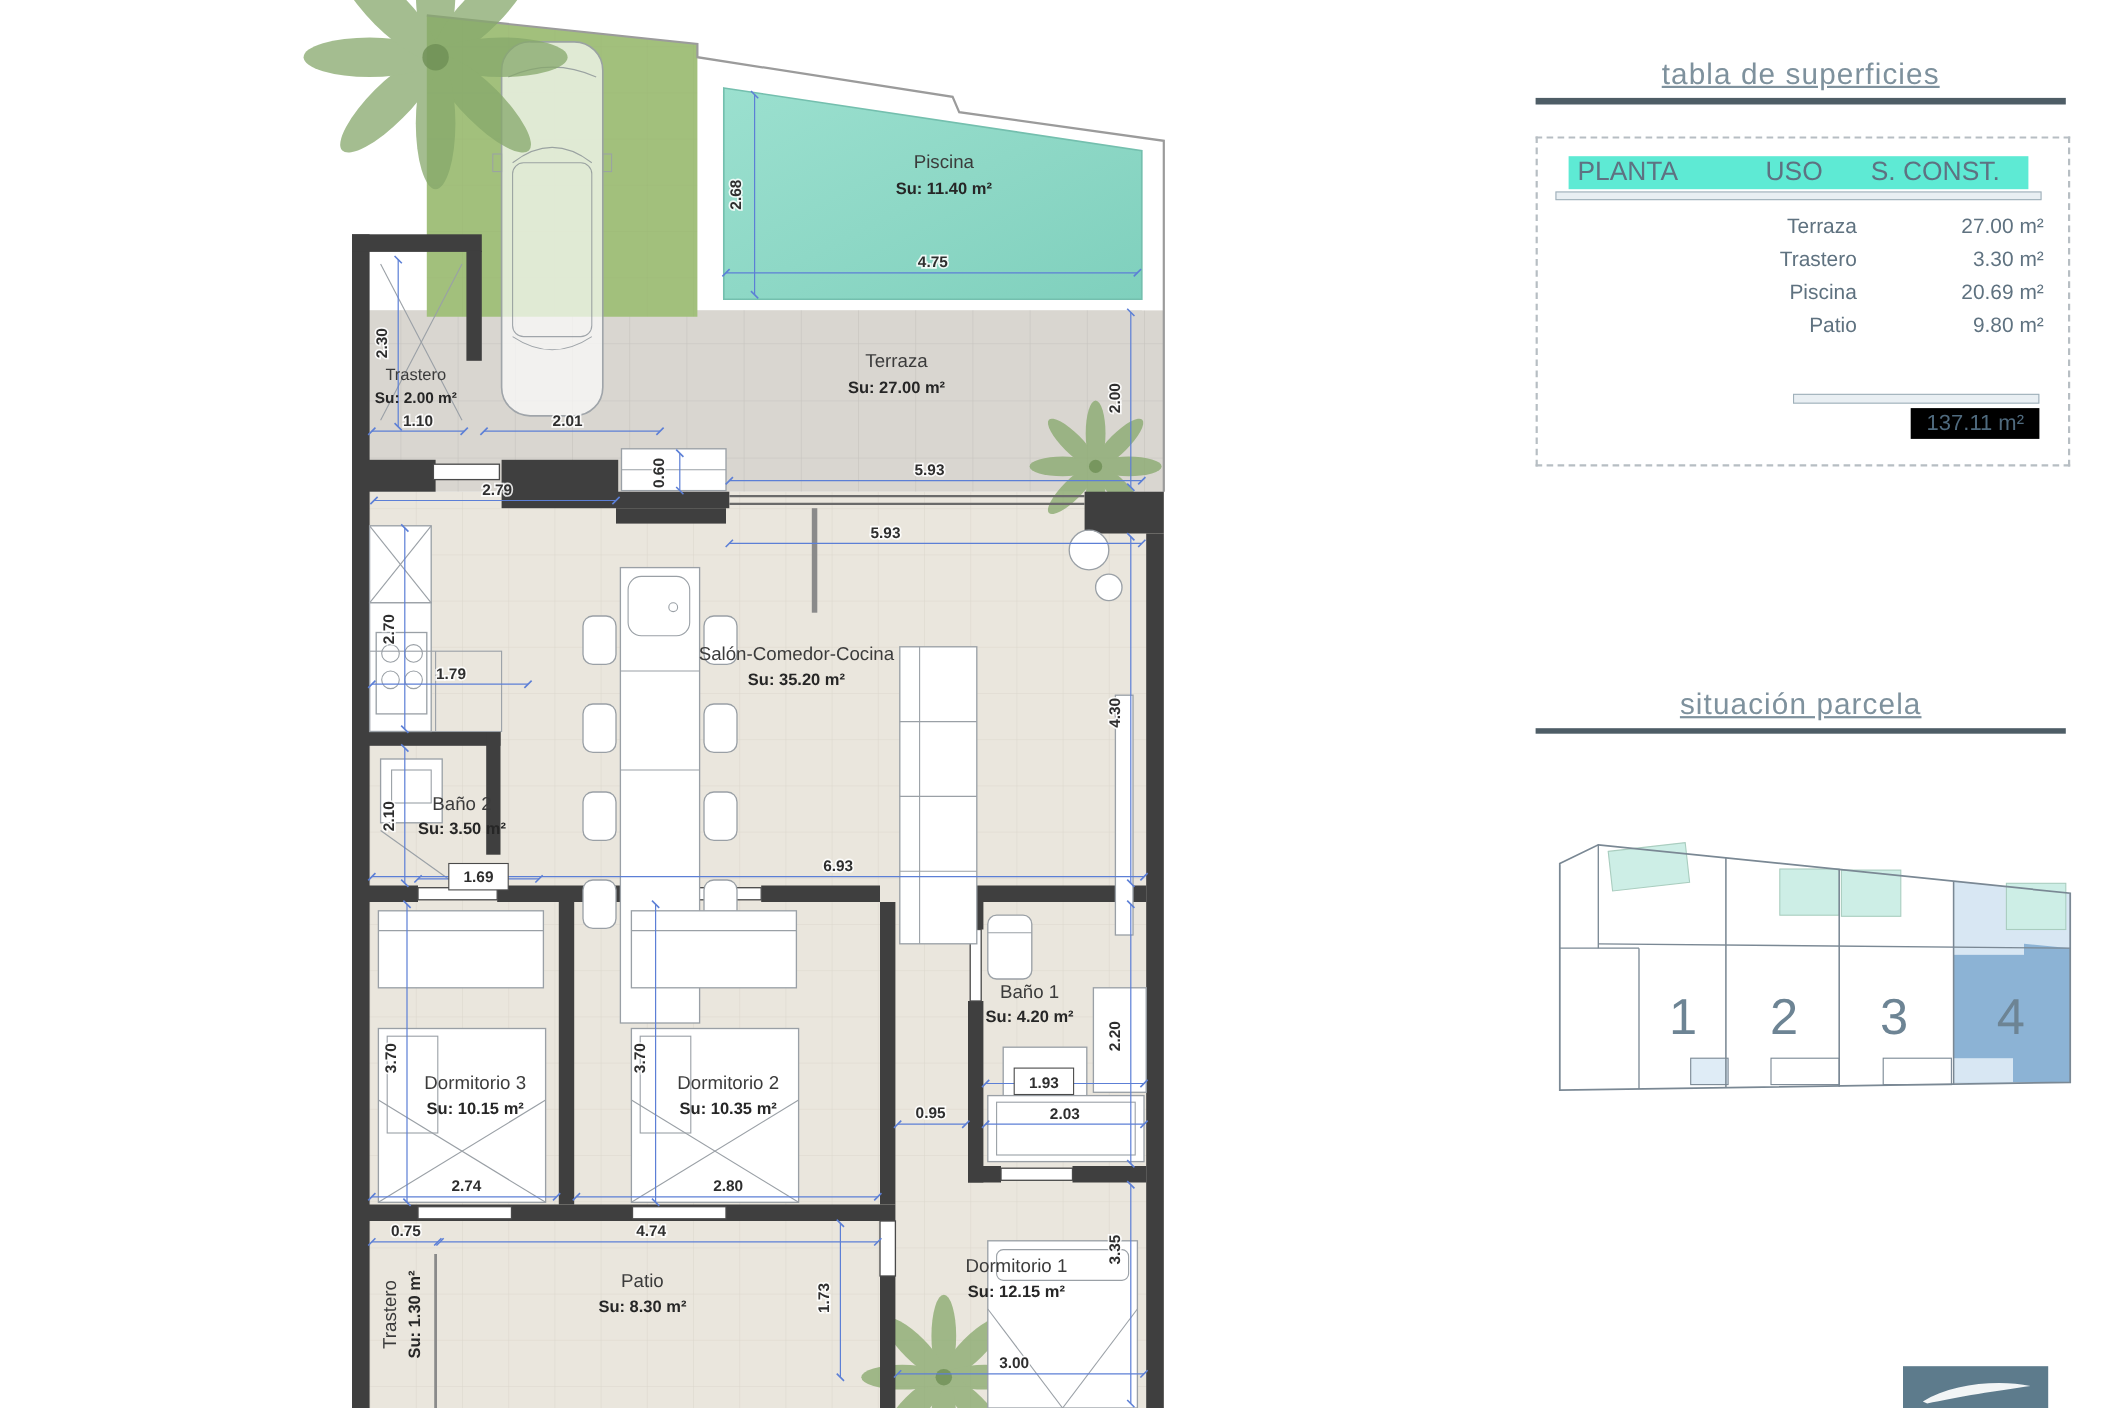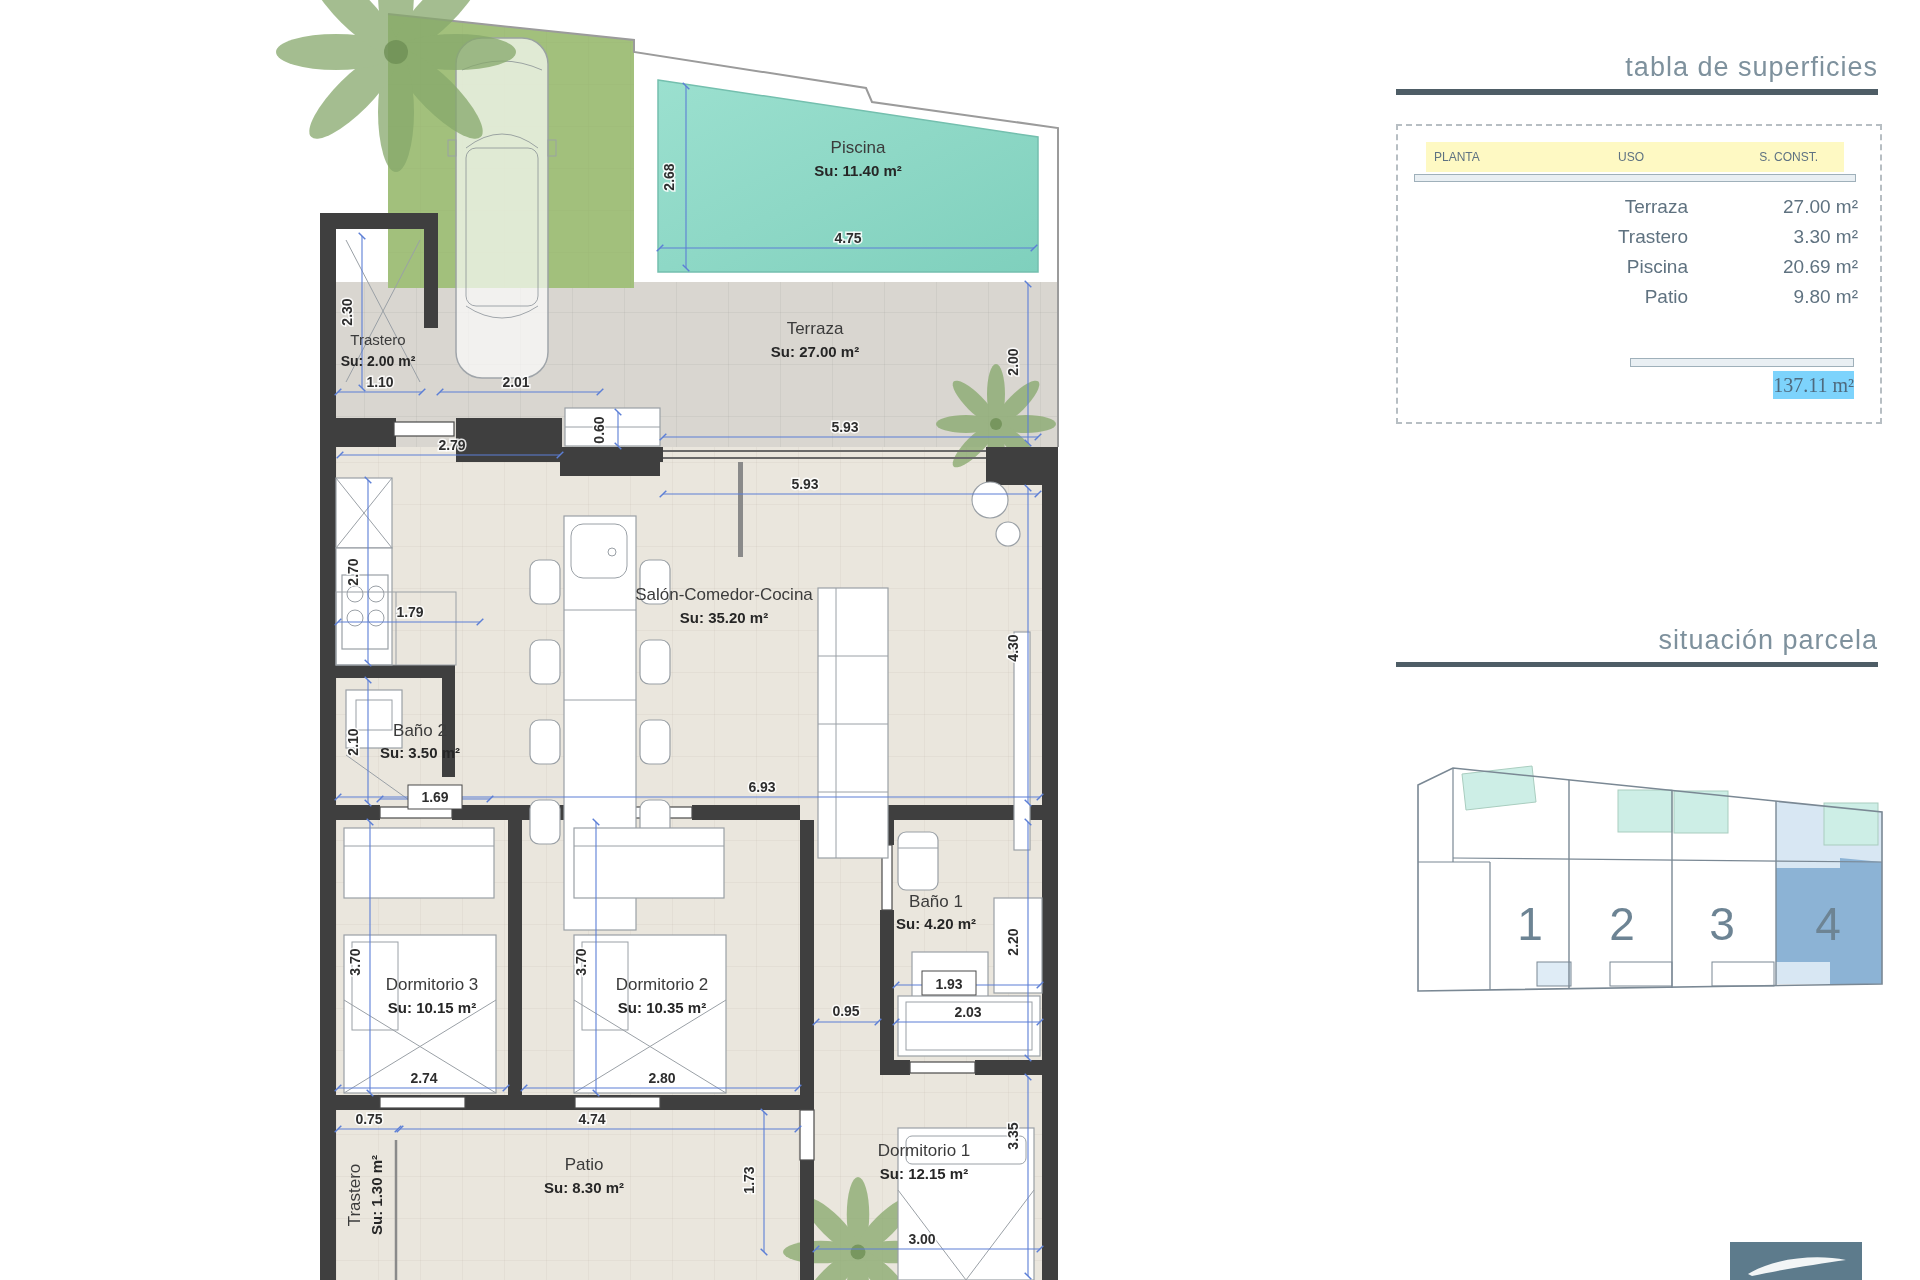--- a/index.html
+++ b/index.html
@@ -1,36 +1,36 @@
 <!DOCTYPE html>
 <html><head>
 <meta charset="utf-8">
 <style>
   html,body{margin:0;padding:0;background:#ffffff;}
   body{width:1920px;height:1280px;position:relative;overflow:hidden;
        font-family:"Liberation Sans", sans-serif;}
   .abs{position:absolute;}
 
   
-  .panel-title{font-size:27px;letter-spacing:1px;color:#7e919d;text-align:right;font-weight:400;}
+  .panel-title{font-size:27px;letter-spacing:1px;color:#7e919d;text-align:center;font-weight:400;text-decoration:underline;}
   .title-bar{background:#4e5d66;height:6px;}
 
   
   .dashed-box{border:2px dashed #b7bec3;}
-  .thead{background:#fef9c3;display:flex;align-items:center;color:#5e7282;
-         font-size:12px;}
+  .thead{background:#5eead4;display:flex;align-items:center;color:#5e7282;
+         font-size:24px;}
   .thead .c1{width:132px;padding-left:8px;}
   .thead .c2{width:130px;text-align:center;}
   .thead .c3{flex:1;text-align:right;padding-right:26px;}
   .bar3d{background:#e9eff3;border:1px solid #9fb0ba;}
   .trow{display:flex;align-items:center;height:30px;font-size:19px;color:#5f7280;}
   .trow .c1{width:128px;}
   .trow .c2{width:134px;text-align:right;}
   .trow .c3{flex:1;text-align:right;}
-  .total-text{font-size:20px;color:#4f6a7e;background:#7dd3fc;padding:3px 0;font-family:Liberation Serif, serif;}
+  .total-text{font-size:20px;color:#4f6a7e;background:#000000;padding:3px 14px;}
 
   
   .unit-num{font:400 46px "Liberation Sans", sans-serif;fill:#6d8494;text-anchor:middle;}
 
   
   .wall{fill:#3f3f3f;}
   .rn{font:400 17px "Liberation Sans", sans-serif;fill:#3b3b3b;text-anchor:middle;}
   .ra{font:700 15px "Liberation Sans", sans-serif;fill:#262626;text-anchor:middle;}
   .rns{font:400 15px "Liberation Sans", sans-serif;fill:#3b3b3b;text-anchor:middle;}
   .ras{font:700 14px "Liberation Sans", sans-serif;fill:#262626;text-anchor:middle;}

